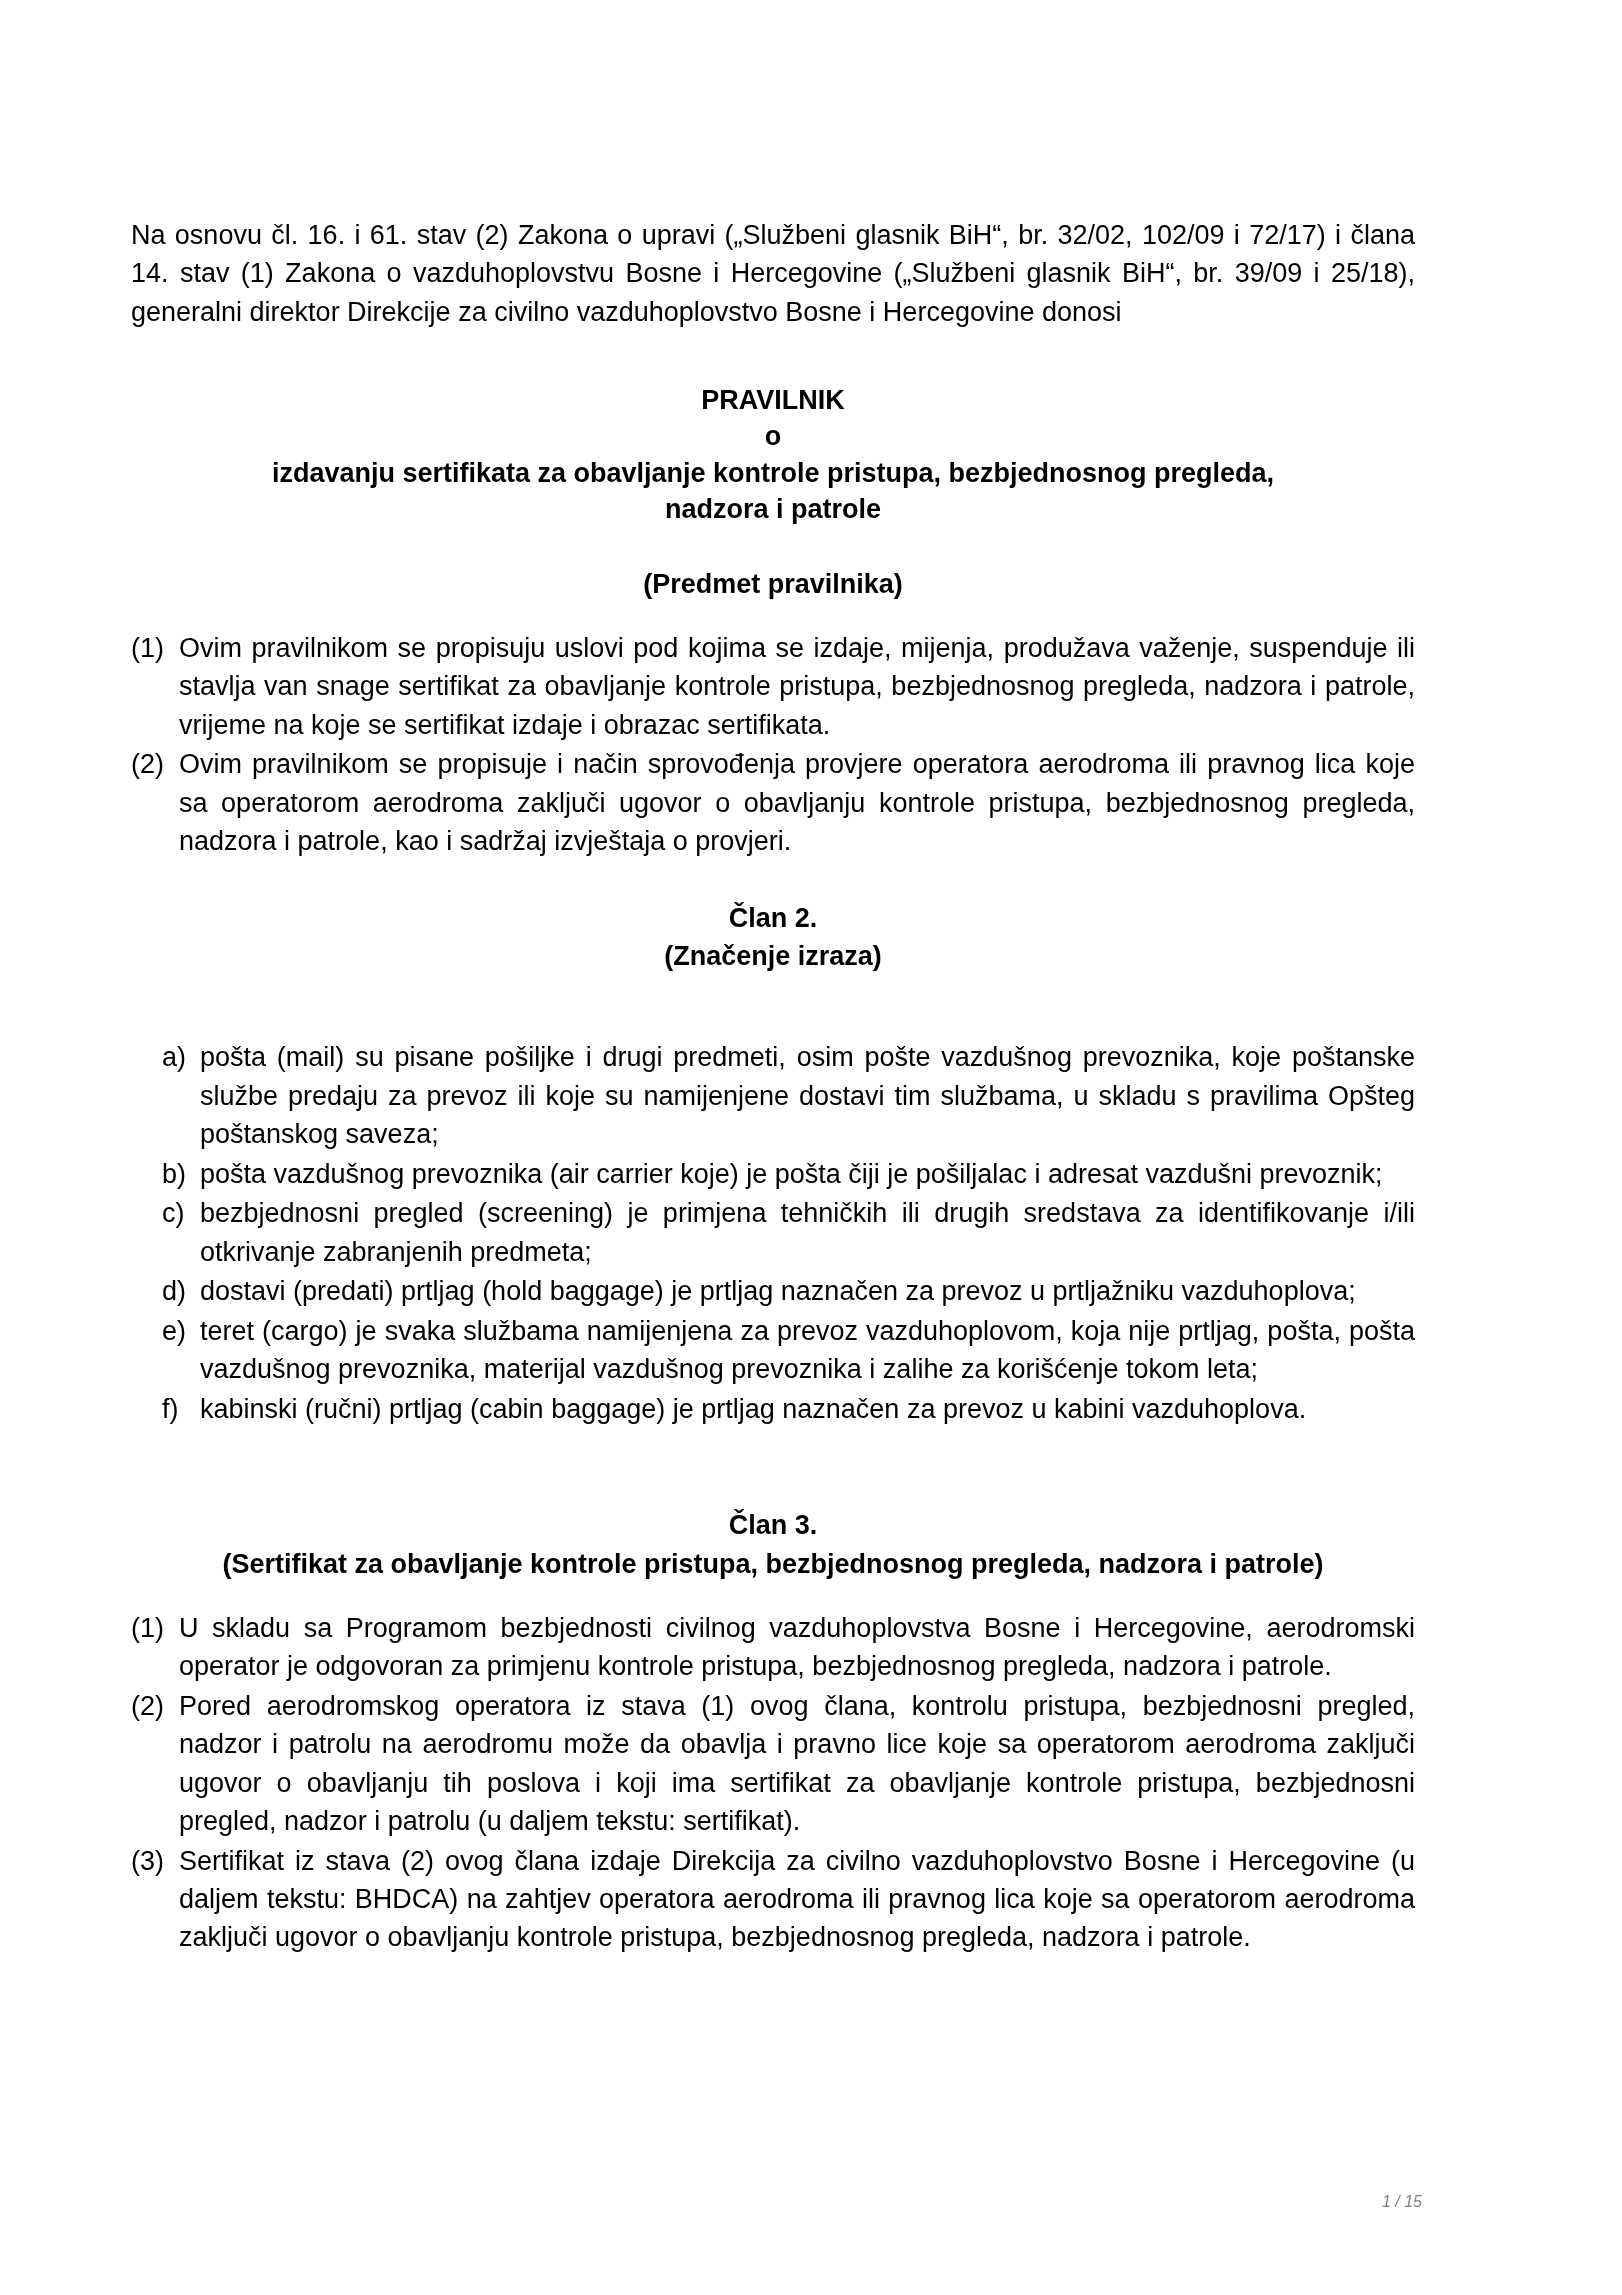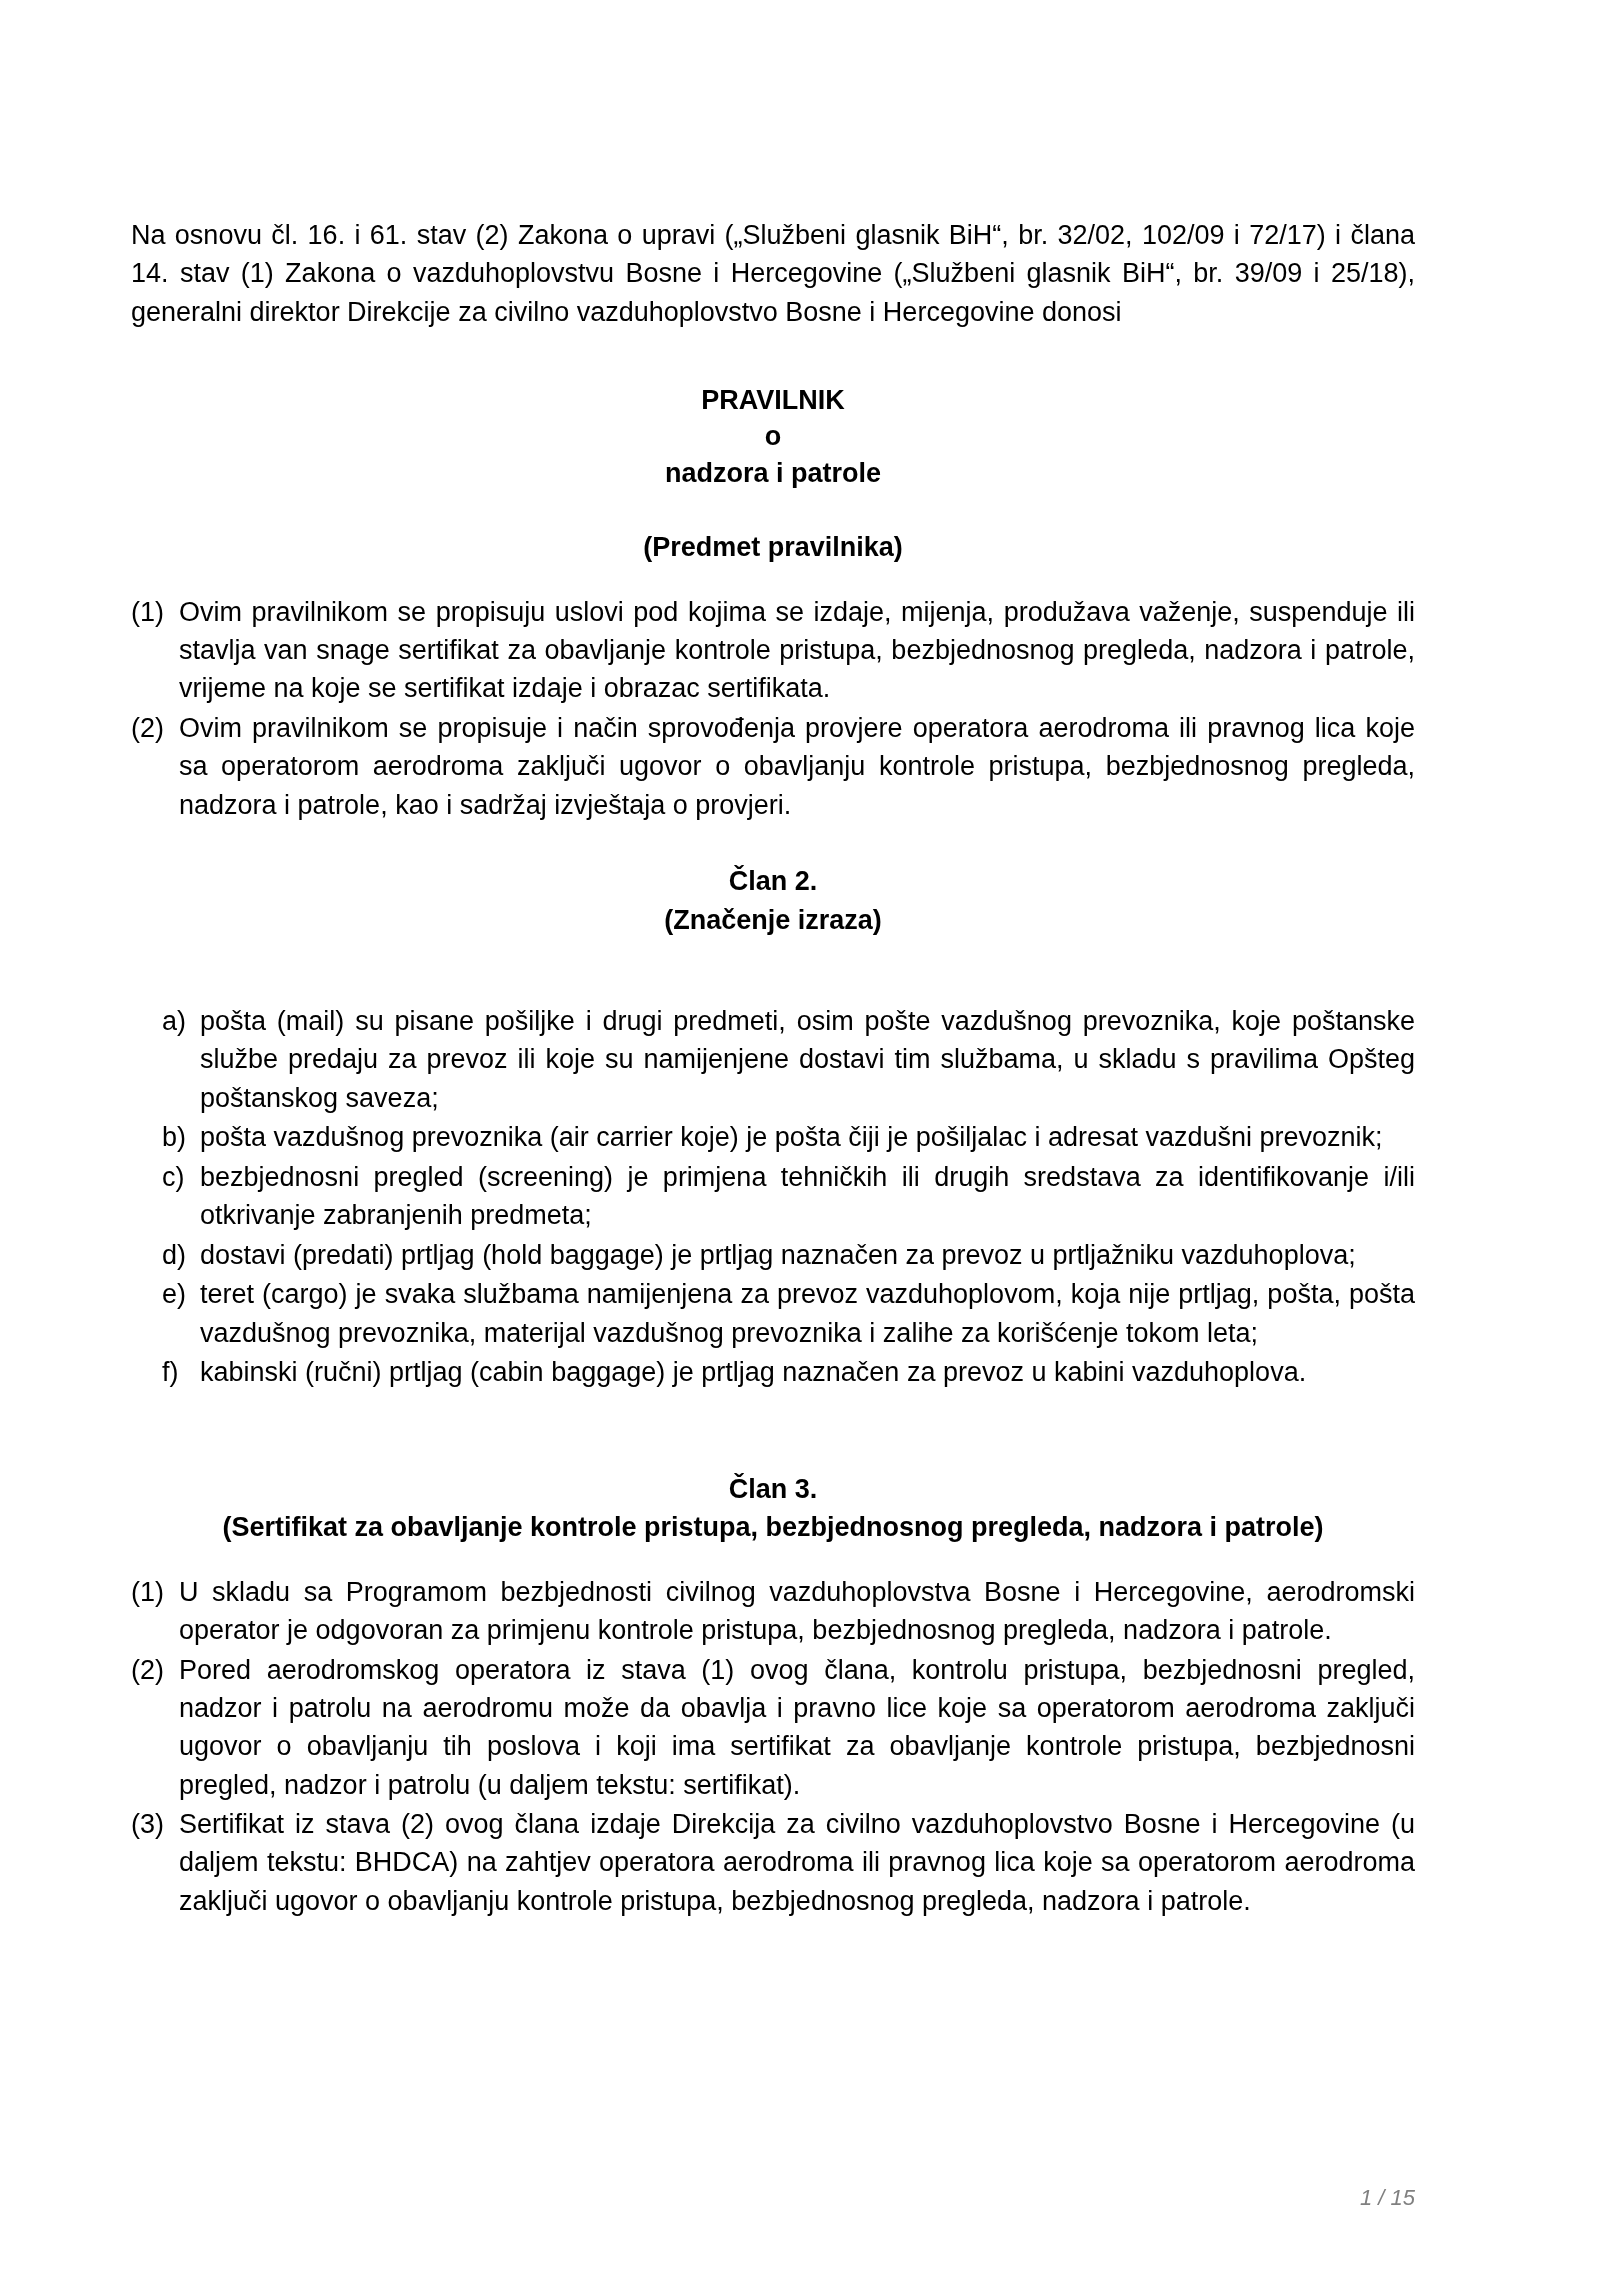--- a/index.html
+++ b/index.html
@@ -82,23 +82,23 @@
   .letteritem .body {
     flex: 1 1 auto;
     text-align: justify;
     text-justify: inter-word;
   }
   .plain-para {
     text-align: left;
   }
   .footer {
     position: absolute;
-    right: 131px;
+    right: 124px;
     bottom: 84px;
-    font-size: 22px;
+    font-size: 16px;
     color: #808080;
     font-style: italic;
   }
   .heading-block p {
     line-height: 1.35;
   }
 </style>
 </head>
 <body>
 
@@ -107,20 +107,21 @@
 
     <div class="intro">
       <p class="just">Na osnovu čl. 16. i 61. stav (2) Zakona o upravi („Službeni glasnik BiH“, br. 32/02, 102/09 i 72/17) i člana 14. stav (1) Zakona o vazduhoplovstvu Bosne i Hercegovine („Službeni glasnik BiH“, br. 39/09 i 25/18), generalni direktor Direkcije za civilno vazduhoplovstvo Bosne i Hercegovine donosi</p>
     </div>
 
     <div class="gap-xl"></div>
 
     <div class="heading-block">
       <p class="center bold">PRAVILNIK</p>
       <p class="center bold">o</p>
+      <p class="center bold">izdavanju sertifikata za obavljanje kontrole pristupa, bezbjednosnog pregleda,</p>
       <p class="center bold">nadzora i patrole</p>
     </div>
 
     <div class="gap-l"></div>
 
     <div>
       <p class="center bold">(Predmet pravilnika)</p>
 
       <div class="gap-m"></div>
 

